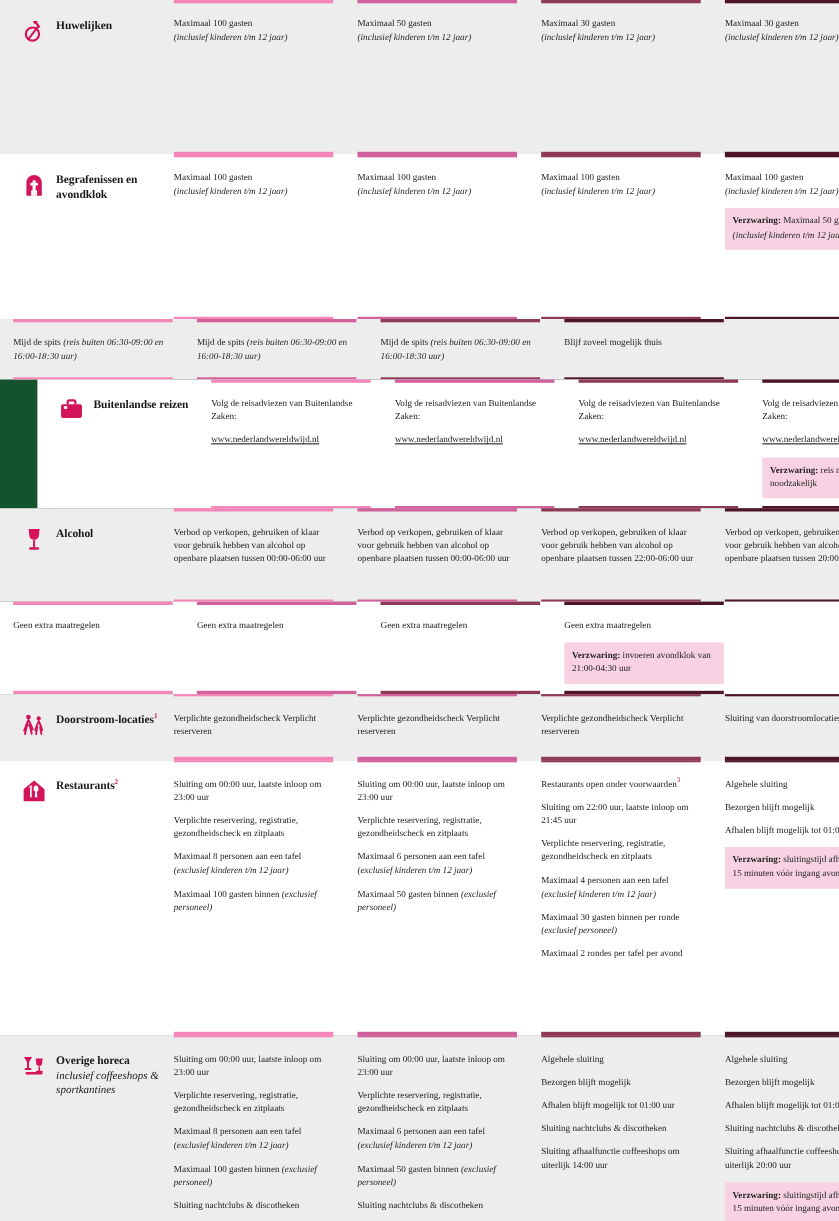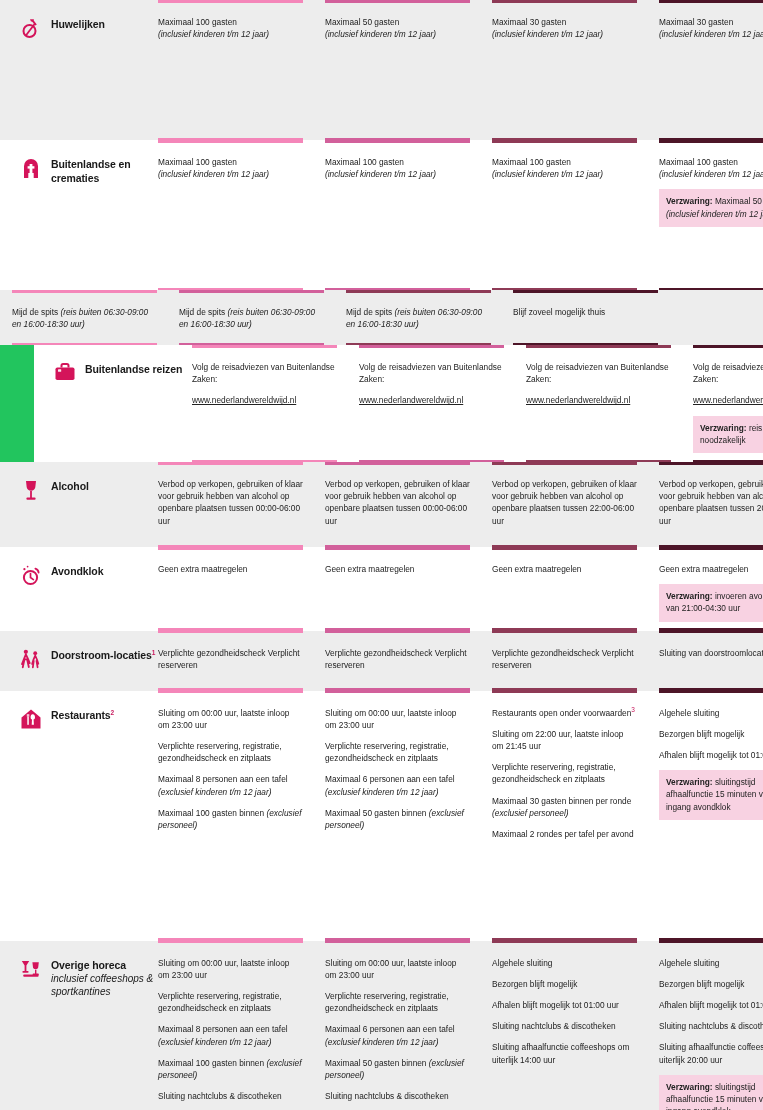--- a/index.html
+++ b/index.html
@@ -6,22 +6,23 @@
   html, body {
     width: 763px;
     height: 1110px;
     background: #ffffff;
     font-family: "Liberation Sans", sans-serif;
   }
   #sheet {
     position: relative;
     width: 763px;
     height: 1110px;
-    background: #22c55e;
+    background: #14532d;
     overflow: hidden;
+    font-family: Liberation Serif, serif;
   }
 
   .row {
     position: relative;
     display: flex;
     width: 763px;
     padding-left: 12px;
     padding-right: 12px;
   }
   .row.gray  { background: #ededed; }
@@ -167,21 +168,21 @@
         <div class="label-cell">
           <span class="ic">
             <svg width="20" height="22" viewBox="0 0 20 22">
               <path d="M3 21 V9 a7 7 0 0 1 14 0 V21 Z" fill="#d4145a"></path>
               <rect x="8.6" y="7" width="2.8" height="10" fill="#ffffff"></rect>
               <rect x="6.6" y="9.2" width="6.8" height="2.4" fill="#ffffff"></rect>
               <rect x="7.3" y="16" width="5.4" height="5" fill="#ffffff"></rect>
             </svg>
           </span>
           <div class="label-text">
-            <div class="label-title">Buitenlandse en crematies</div>
+            <div class="label-title">Begrafenissen en avondklok</div>
           </div>
         </div>
         <div class="cols">
           <div class="col">
             <div class="topbar" style="background: rgb(244, 134, 185);"></div>
             <div class="botbar" style="background: rgb(244, 134, 185);"></div>
             <div class="item">Maximaal 100 gasten<br><i>(inclusief kinderen t/m 12 jaar)</i></div>
           </div>
           <div class="col">
             <div class="topbar" style="background: rgb(210, 96, 155);"></div>
@@ -296,34 +297,20 @@
             <div class="item">Verbod op verkopen, gebruiken of klaar voor gebruik hebben van alcohol op openbare plaatsen tussen 22:00-06:00 uur</div>
           </div>
           <div class="col">
             <div class="topbar" style="background: rgb(77, 21, 40);"></div>
             <div class="botbar" style="background: rgb(77, 21, 40);"></div>
             <div class="item">Verbod op verkopen, gebruiken of klaar voor gebruik hebben van alcohol op openbare plaatsen tussen 20:00-06:00 uur</div>
           </div>
         </div>
       </div>
       <div class="row white" style="min-height: 80px;">
-        <div class="label-cell">
-          <span class="ic">
-            <svg width="22" height="22" viewBox="0 0 22 22">
-              <circle cx="10.5" cy="13.5" r="6.6" fill="none" stroke="#d4145a" stroke-width="2"></circle>
-              <path d="M10.5 9.6 V13.5 L13.4 15.6" stroke="#d4145a" stroke-width="1.7" fill="none" stroke-linecap="round"></path>
-              <path d="M15.4 4.6 a4.6 4.6 0 0 1 3.2 4" fill="none" stroke="#d4145a" stroke-width="1.8" stroke-linecap="round"></path>
-              <circle cx="4.4" cy="5.2" r="1.1" fill="#d4145a"></circle>
-              <circle cx="7.6" cy="2.6" r="0.85" fill="#d4145a"></circle>
-            </svg>
-          </span>
-          <div class="label-text">
-            <div class="label-title">Avondklok</div>
-          </div>
-        </div>
         <div class="cols">
           <div class="col">
             <div class="topbar" style="background: rgb(244, 134, 185);"></div>
             <div class="botbar" style="background: rgb(244, 134, 185);"></div>
             <div class="item">Geen extra maatregelen</div>
           </div>
           <div class="col">
             <div class="topbar" style="background: rgb(210, 96, 155);"></div>
             <div class="botbar" style="background: rgb(210, 96, 155);"></div>
             <div class="item">Geen extra maatregelen</div>
@@ -408,20 +395,21 @@
             <div class="item">Verplichte reservering, registratie, gezondheidscheck en zitplaats</div>
             <div class="item">Maximaal 6 personen aan een tafel <i>(exclusief kinderen t/m 12 jaar)</i></div>
             <div class="item">Maximaal 50 gasten binnen <i>(exclusief personeel)</i></div>
           </div>
           <div class="col">
             <div class="topbar" style="background: rgb(142, 58, 86);"></div>
             <div class="botbar" style="background: rgb(142, 58, 86);"></div>
             <div class="item">Restaurants open onder voorwaarden<sup>3</sup></div>
             <div class="item">Sluiting om 22:00 uur, laatste inloop om 21:45 uur</div>
             <div class="item">Verplichte reservering, registratie, gezondheidscheck en zitplaats</div>
+            <div class="item">Maximaal 4 personen aan een tafel <i>(exclusief kinderen t/m 12 jaar)</i></div>
             <div class="item">Maximaal 30 gasten binnen per ronde <i>(exclusief personeel)</i></div>
             <div class="item">Maximaal 2 rondes per tafel per avond</div>
           </div>
           <div class="col">
             <div class="topbar" style="background: rgb(77, 21, 40);"></div>
             <div class="botbar" style="background: rgb(77, 21, 40);"></div>
             <div class="item">Algehele sluiting</div>
             <div class="item">Bezorgen blijft mogelijk</div>
             <div class="item">Afhalen blijft mogelijk tot 01:00 uur</div>
             <div class="verz"><b>Verzwaring:</b> sluitingstijd afhaalfunctie 15 minuten vóór ingang avondklok</div>

